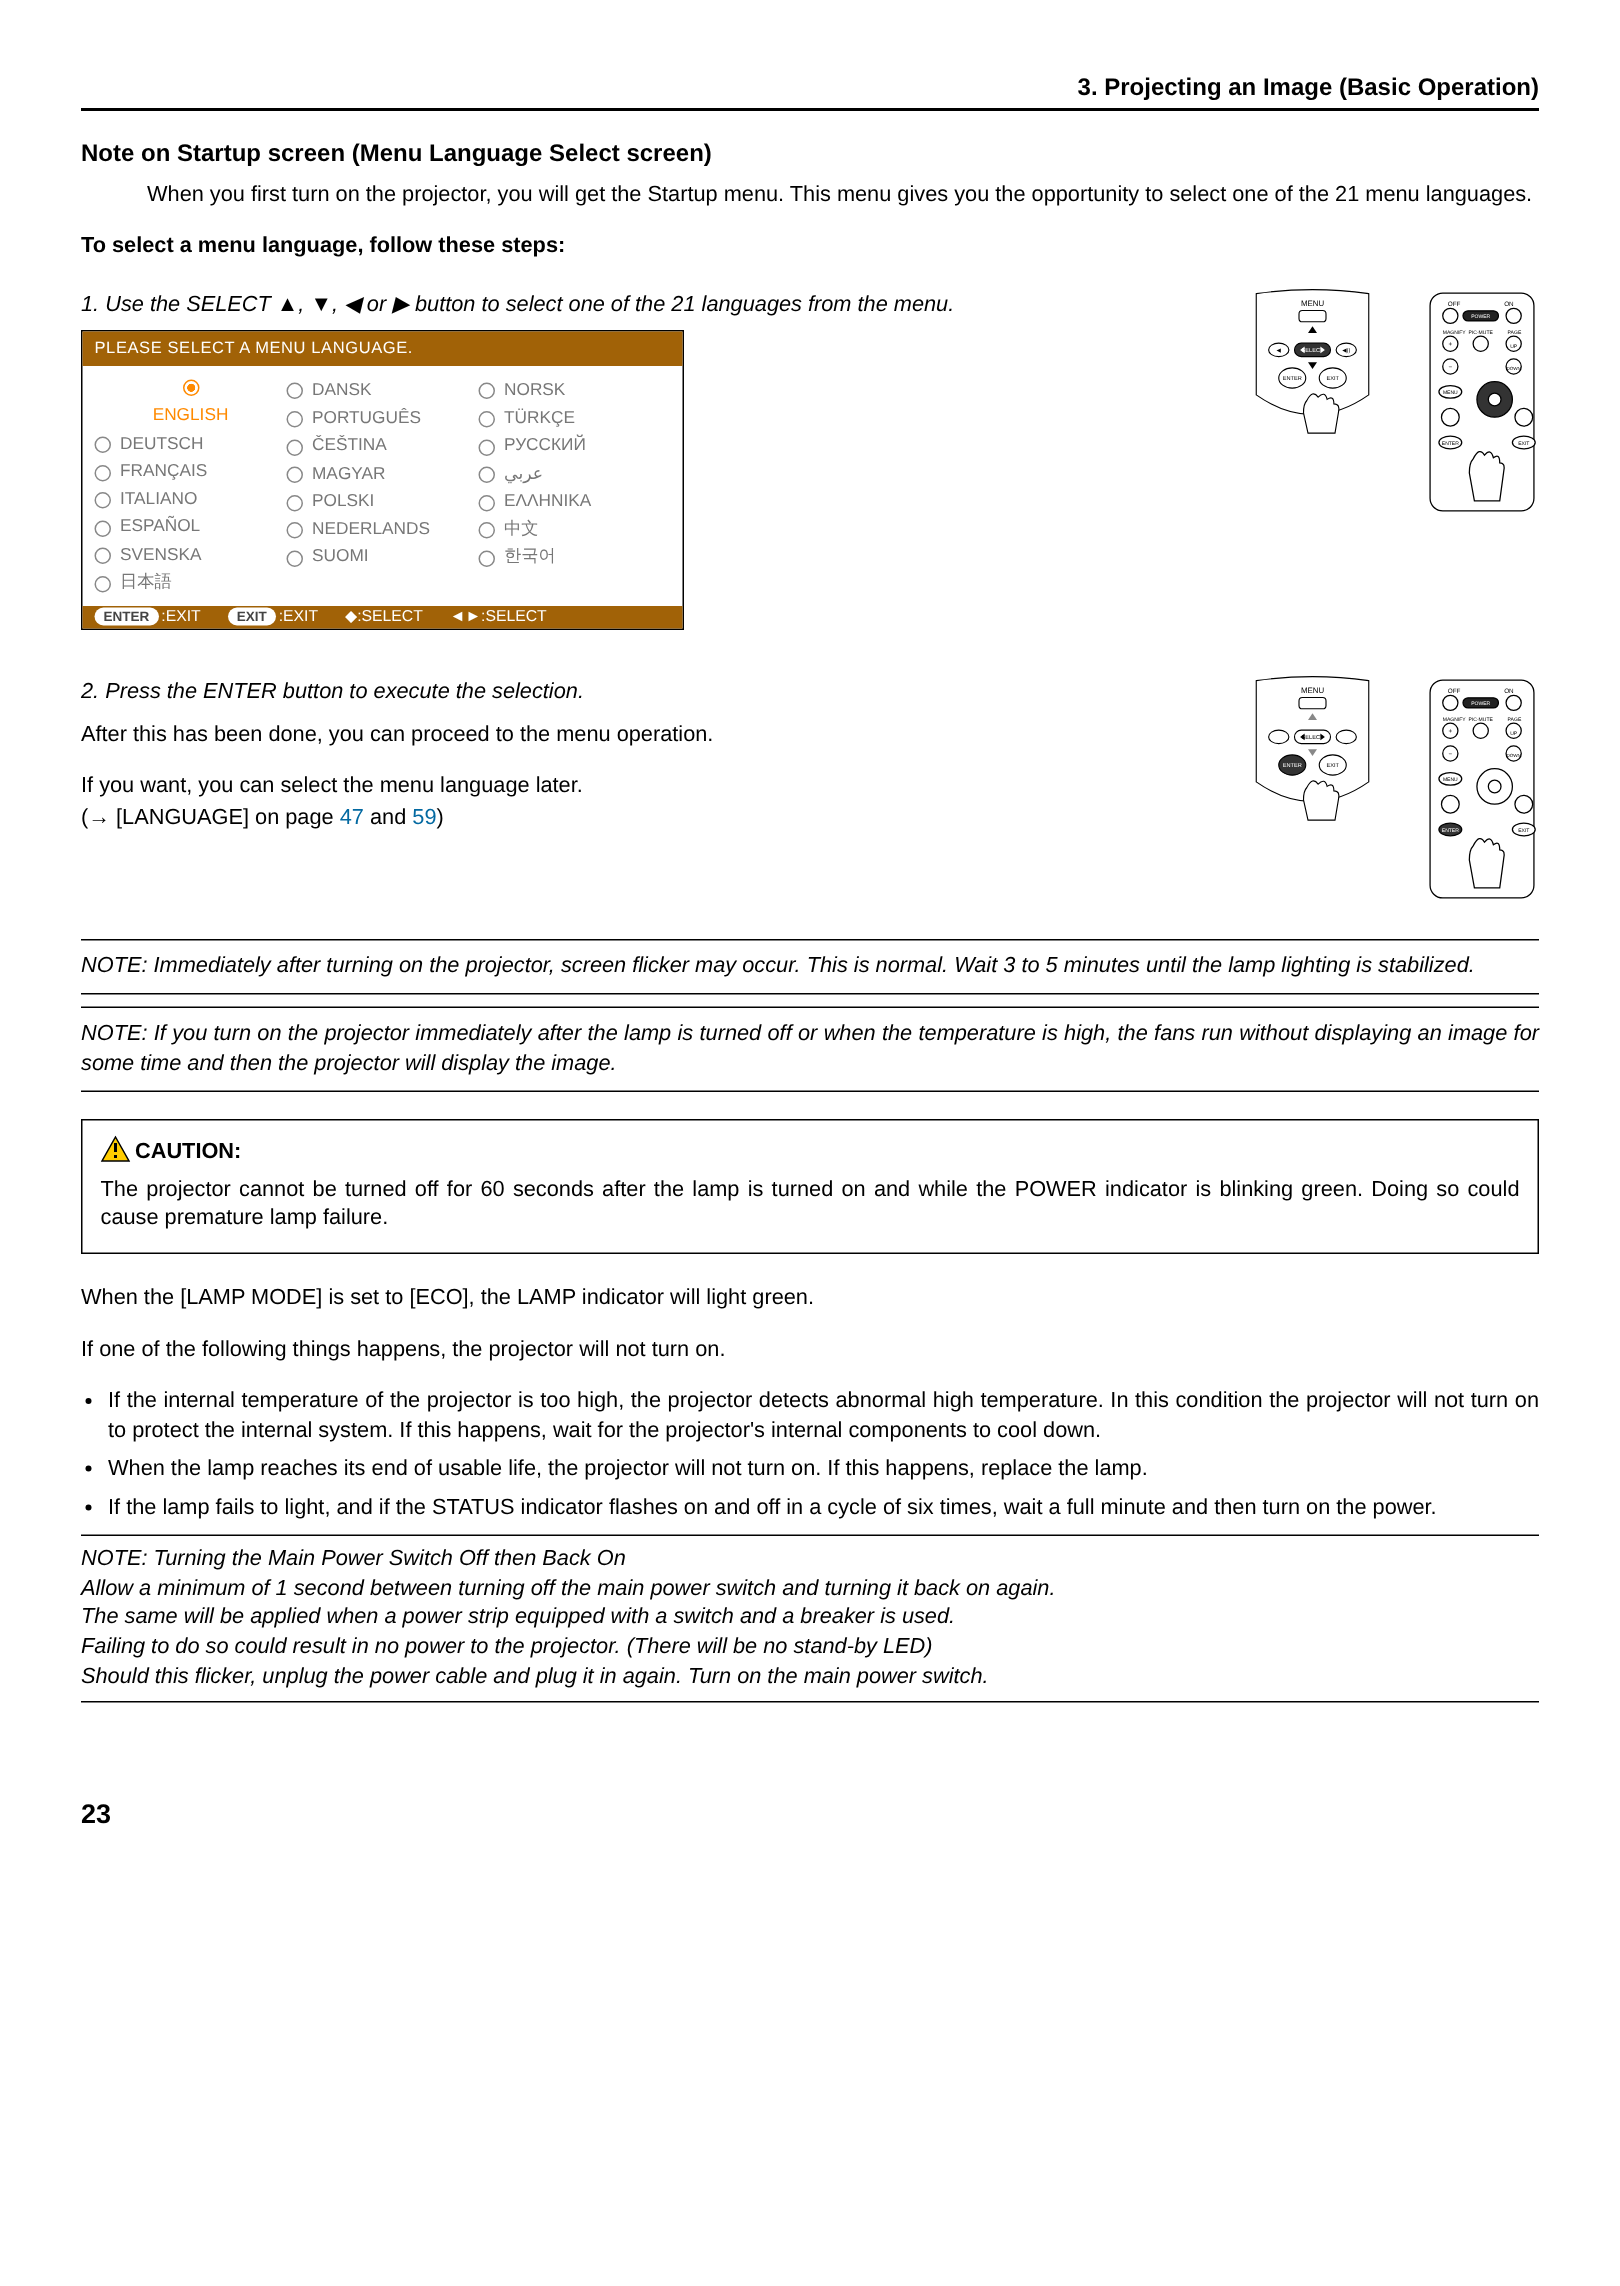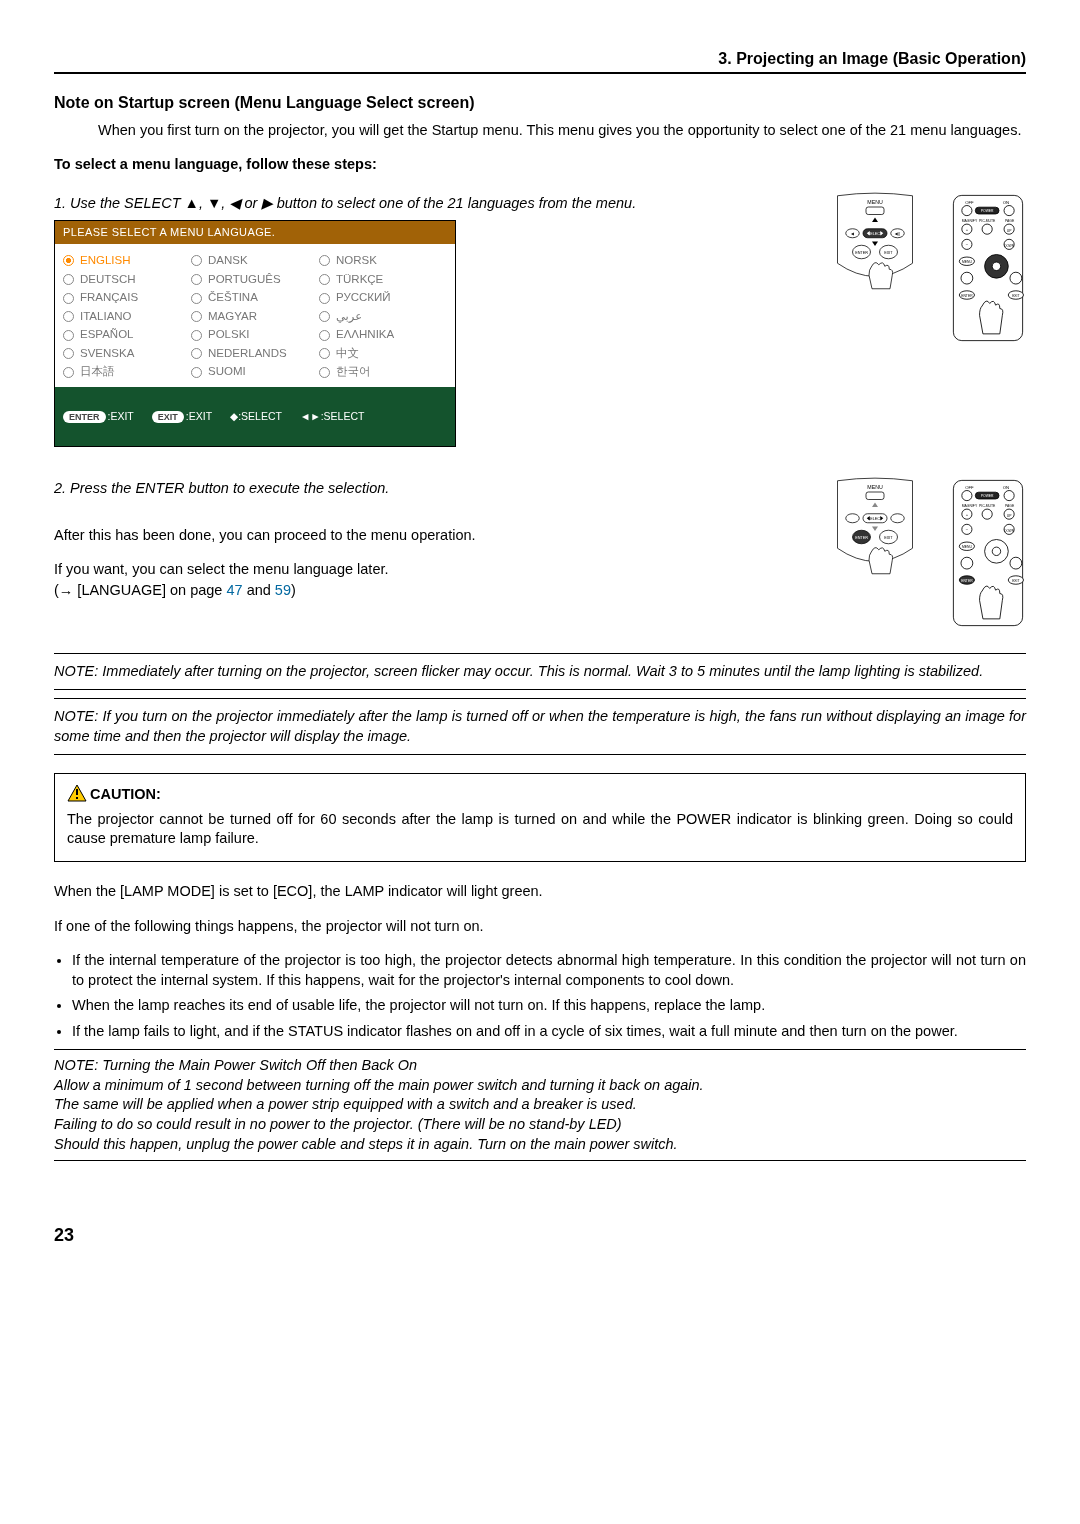--- a/index.html
+++ b/index.html
@@ -57,31 +57,31 @@
     padding: 8px 8px 6px 8px;
   }
   .osd-col { flex: 1; }
   .osd-item {
     display: flex;
     align-items: center;
     gap: 6px;
     padding: 1.5px 0;
     color: #777;
   }
-  .osd-item.selected { color: #ff8a00; font-weight: 500; }
+  .osd-item.selected { color: #ff8a00; font-weight: 500; flex-direction: column; }
   .osd-radio {
     width: 9px; height: 9px; border: 1px solid #888; border-radius: 50%;
     display: inline-block; flex-shrink: 0;
   }
   .osd-item.selected .osd-radio { border-color: #ff8a00; background: radial-gradient(circle,#ff8a00 40%,transparent 45%); }
   .osd-footer {
-    background: #14532d;
+    background: #a16207;
     color: #fff;
     font-size: 10.5px;
-    padding: 22px 8px;
+    padding: 0 8px;
     display: flex;
     gap: 18px;
     align-items: center;
   }
   .pill {
     display: inline-block;
     background: #fff;
     color: #444;
     border-radius: 7px;
     padding: 0 6px;
@@ -91,21 +91,21 @@
   }
 
   
   .diag {
     width: 90px;
     height: auto;
   }
   .remote-diag { width: 76px; }
   svg text { font-family: Arial, sans-serif; }
 
-  .after-text { margin-top: 28px; text-align: justify; }
+  .after-text { margin-top: 10px; text-align: justify; }
   .link { color: #0369a1; }
 
   hr { border: none; border-top: 1px solid #000; margin: 6px 0; }
 
   .note-block { font-style: italic; margin: 0; padding: 2px 0; text-align: justify; }
 
   .caution-box {
     border: 1.5px solid #000;
     padding: 10px 12px 12px 12px;
     margin: 18px 0 20px 0;
@@ -405,17 +405,17 @@
     <li>When the lamp reaches its end of usable life, the projector will not turn on. If this happens, replace the lamp.</li>
     <li>If the lamp fails to light, and if the STATUS indicator flashes on and off in a cycle of six times, wait a full minute and then turn on the power.</li>
   </ul>
 
 <hr>
 <div id="note3" style="font-style:italic;">
     <div>NOTE: Turning the Main Power Switch Off then Back On</div>
     <div>Allow a minimum of 1 second between turning off the main power switch and turning it back on again.</div>
     <div>The same will be applied when a power strip equipped with a switch and a breaker is used.</div>
     <div>Failing to do so could result in no power to the projector. (There will be no stand-by LED)</div>
-    <div>Should this happen, unplug the power cable and steps it in again. Turn on the main power switch.</div>
+    <div>Should this flicker, unplug the power cable and plug it in again. Turn on the main power switch.</div>
   </div>
 <hr>
 
 <div class="page-num">23</div>
 
 </body></html>

